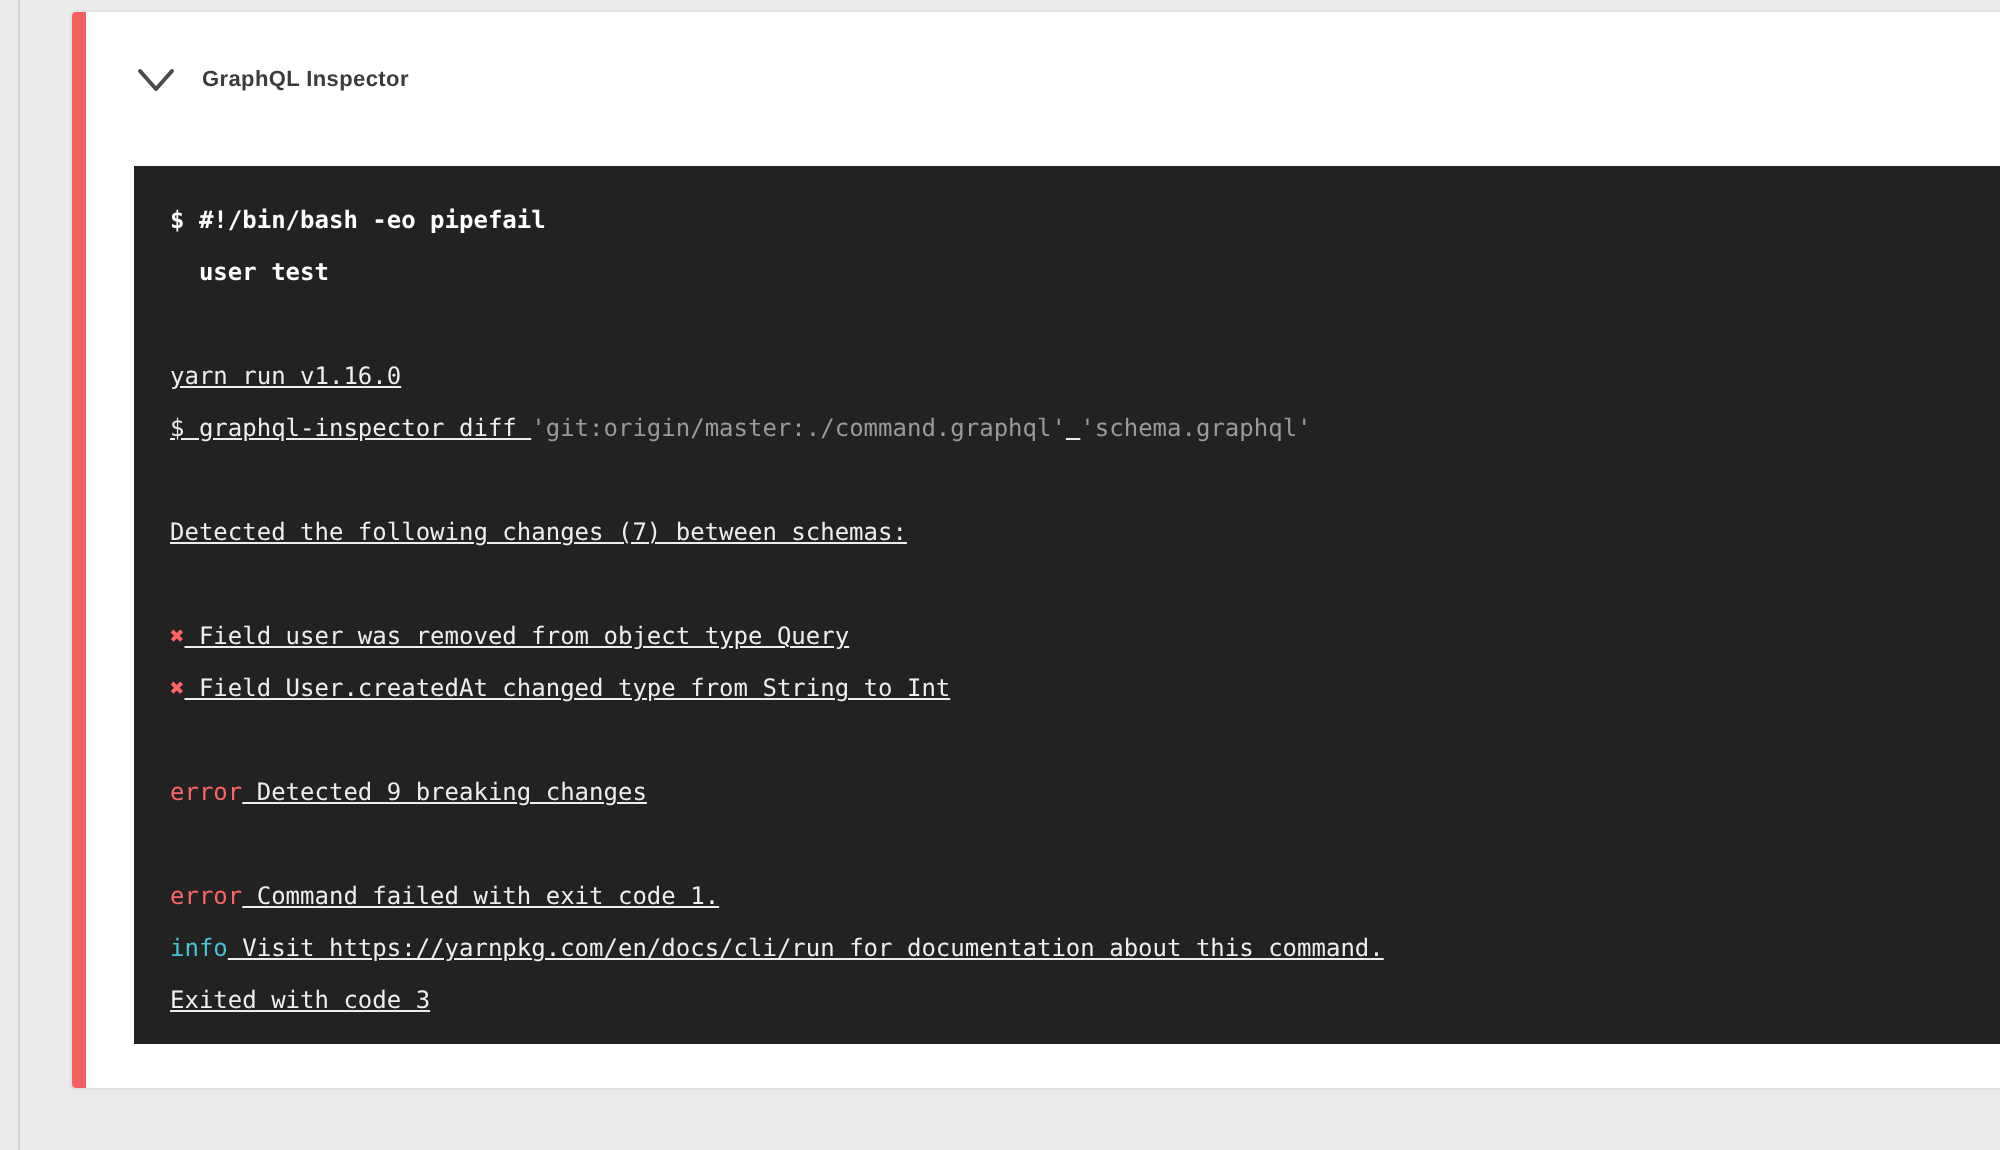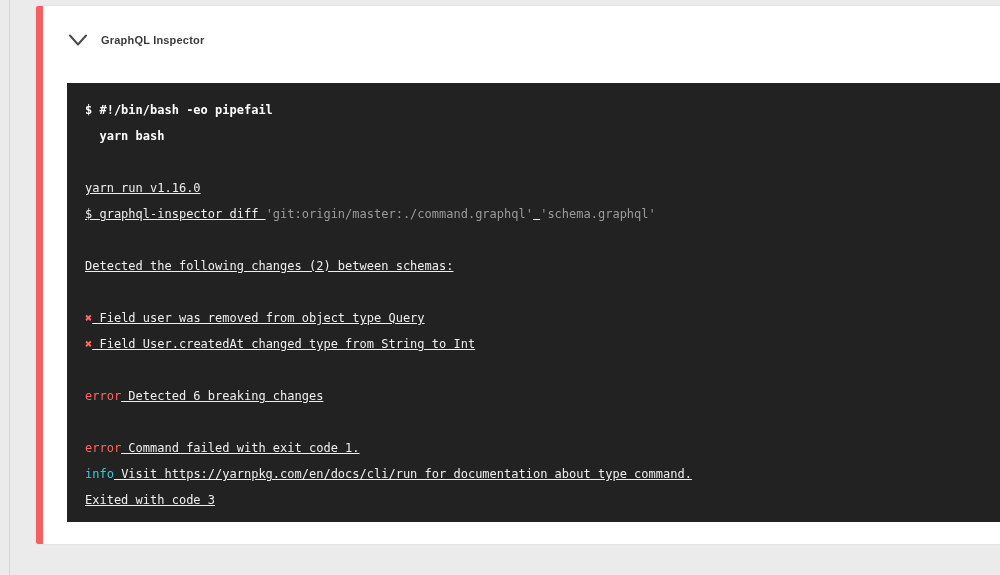--- a/index.html
+++ b/index.html
@@ -86,31 +86,31 @@
       <span class="chevron-wrap">
         <svg width="22" height="16" viewBox="0 0 22 16" aria-hidden="true">
           <polyline points="3,3.5 11,12.5 19,3.5" fill="none" stroke="#4a4a4a" stroke-width="2" stroke-linecap="round" stroke-linejoin="round"></polyline>
         </svg>
       </span>
       <span class="step-title">GraphQL Inspector</span>
     </div>
 
     <div class="terminal-block">
         <div class="term-line"><span class="seg-bold">$ #!/bin/bash -eo pipefail</span></div>
-        <div class="term-line"><span class="seg-bold">  yarn bash</span></div>
+        <div class="term-line"><span class="seg-bold">  user test</span></div>
         <div class="term-line">&nbsp;</div>
         <div class="term-line"><span class="seg-plain">yarn run v1.16.0</span></div>
         <div class="term-line"><span class="seg-plain">$ graphql-inspector diff </span><span class="seg-dim">'git:origin/master:./command.graphql'</span><span class="seg-plain"> </span><span class="seg-dim">'schema.graphql'</span></div>
         <div class="term-line">&nbsp;</div>
-        <div class="term-line"><span class="seg-plain">Detected the following changes (2) between schemas:</span></div>
+        <div class="term-line"><span class="seg-plain">Detected the following changes (7) between schemas:</span></div>
         <div class="term-line">&nbsp;</div>
         <div class="term-line"><span class="seg-error">✖</span><span class="seg-plain"> Field user was removed from object type Query</span></div>
         <div class="term-line"><span class="seg-error">✖</span><span class="seg-plain"> Field User.createdAt changed type from String to Int</span></div>
         <div class="term-line">&nbsp;</div>
-        <div class="term-line"><span class="seg-error">error</span><span class="seg-plain"> Detected 6 breaking changes</span></div>
+        <div class="term-line"><span class="seg-error">error</span><span class="seg-plain"> Detected 9 breaking changes</span></div>
         <div class="term-line">&nbsp;</div>
         <div class="term-line"><span class="seg-error">error</span><span class="seg-plain"> Command failed with exit code 1.</span></div>
-        <div class="term-line"><span class="seg-info">info</span><span class="seg-plain"> Visit https://yarnpkg.com/en/docs/cli/run for documentation about type command.</span></div>
+        <div class="term-line"><span class="seg-info">info</span><span class="seg-plain"> Visit https://yarnpkg.com/en/docs/cli/run for documentation about this command.</span></div>
         <div class="term-line"><span class="seg-plain">Exited with code 3</span></div>
       </div>
 
   </div>
 </div>
 
 </body></html>

